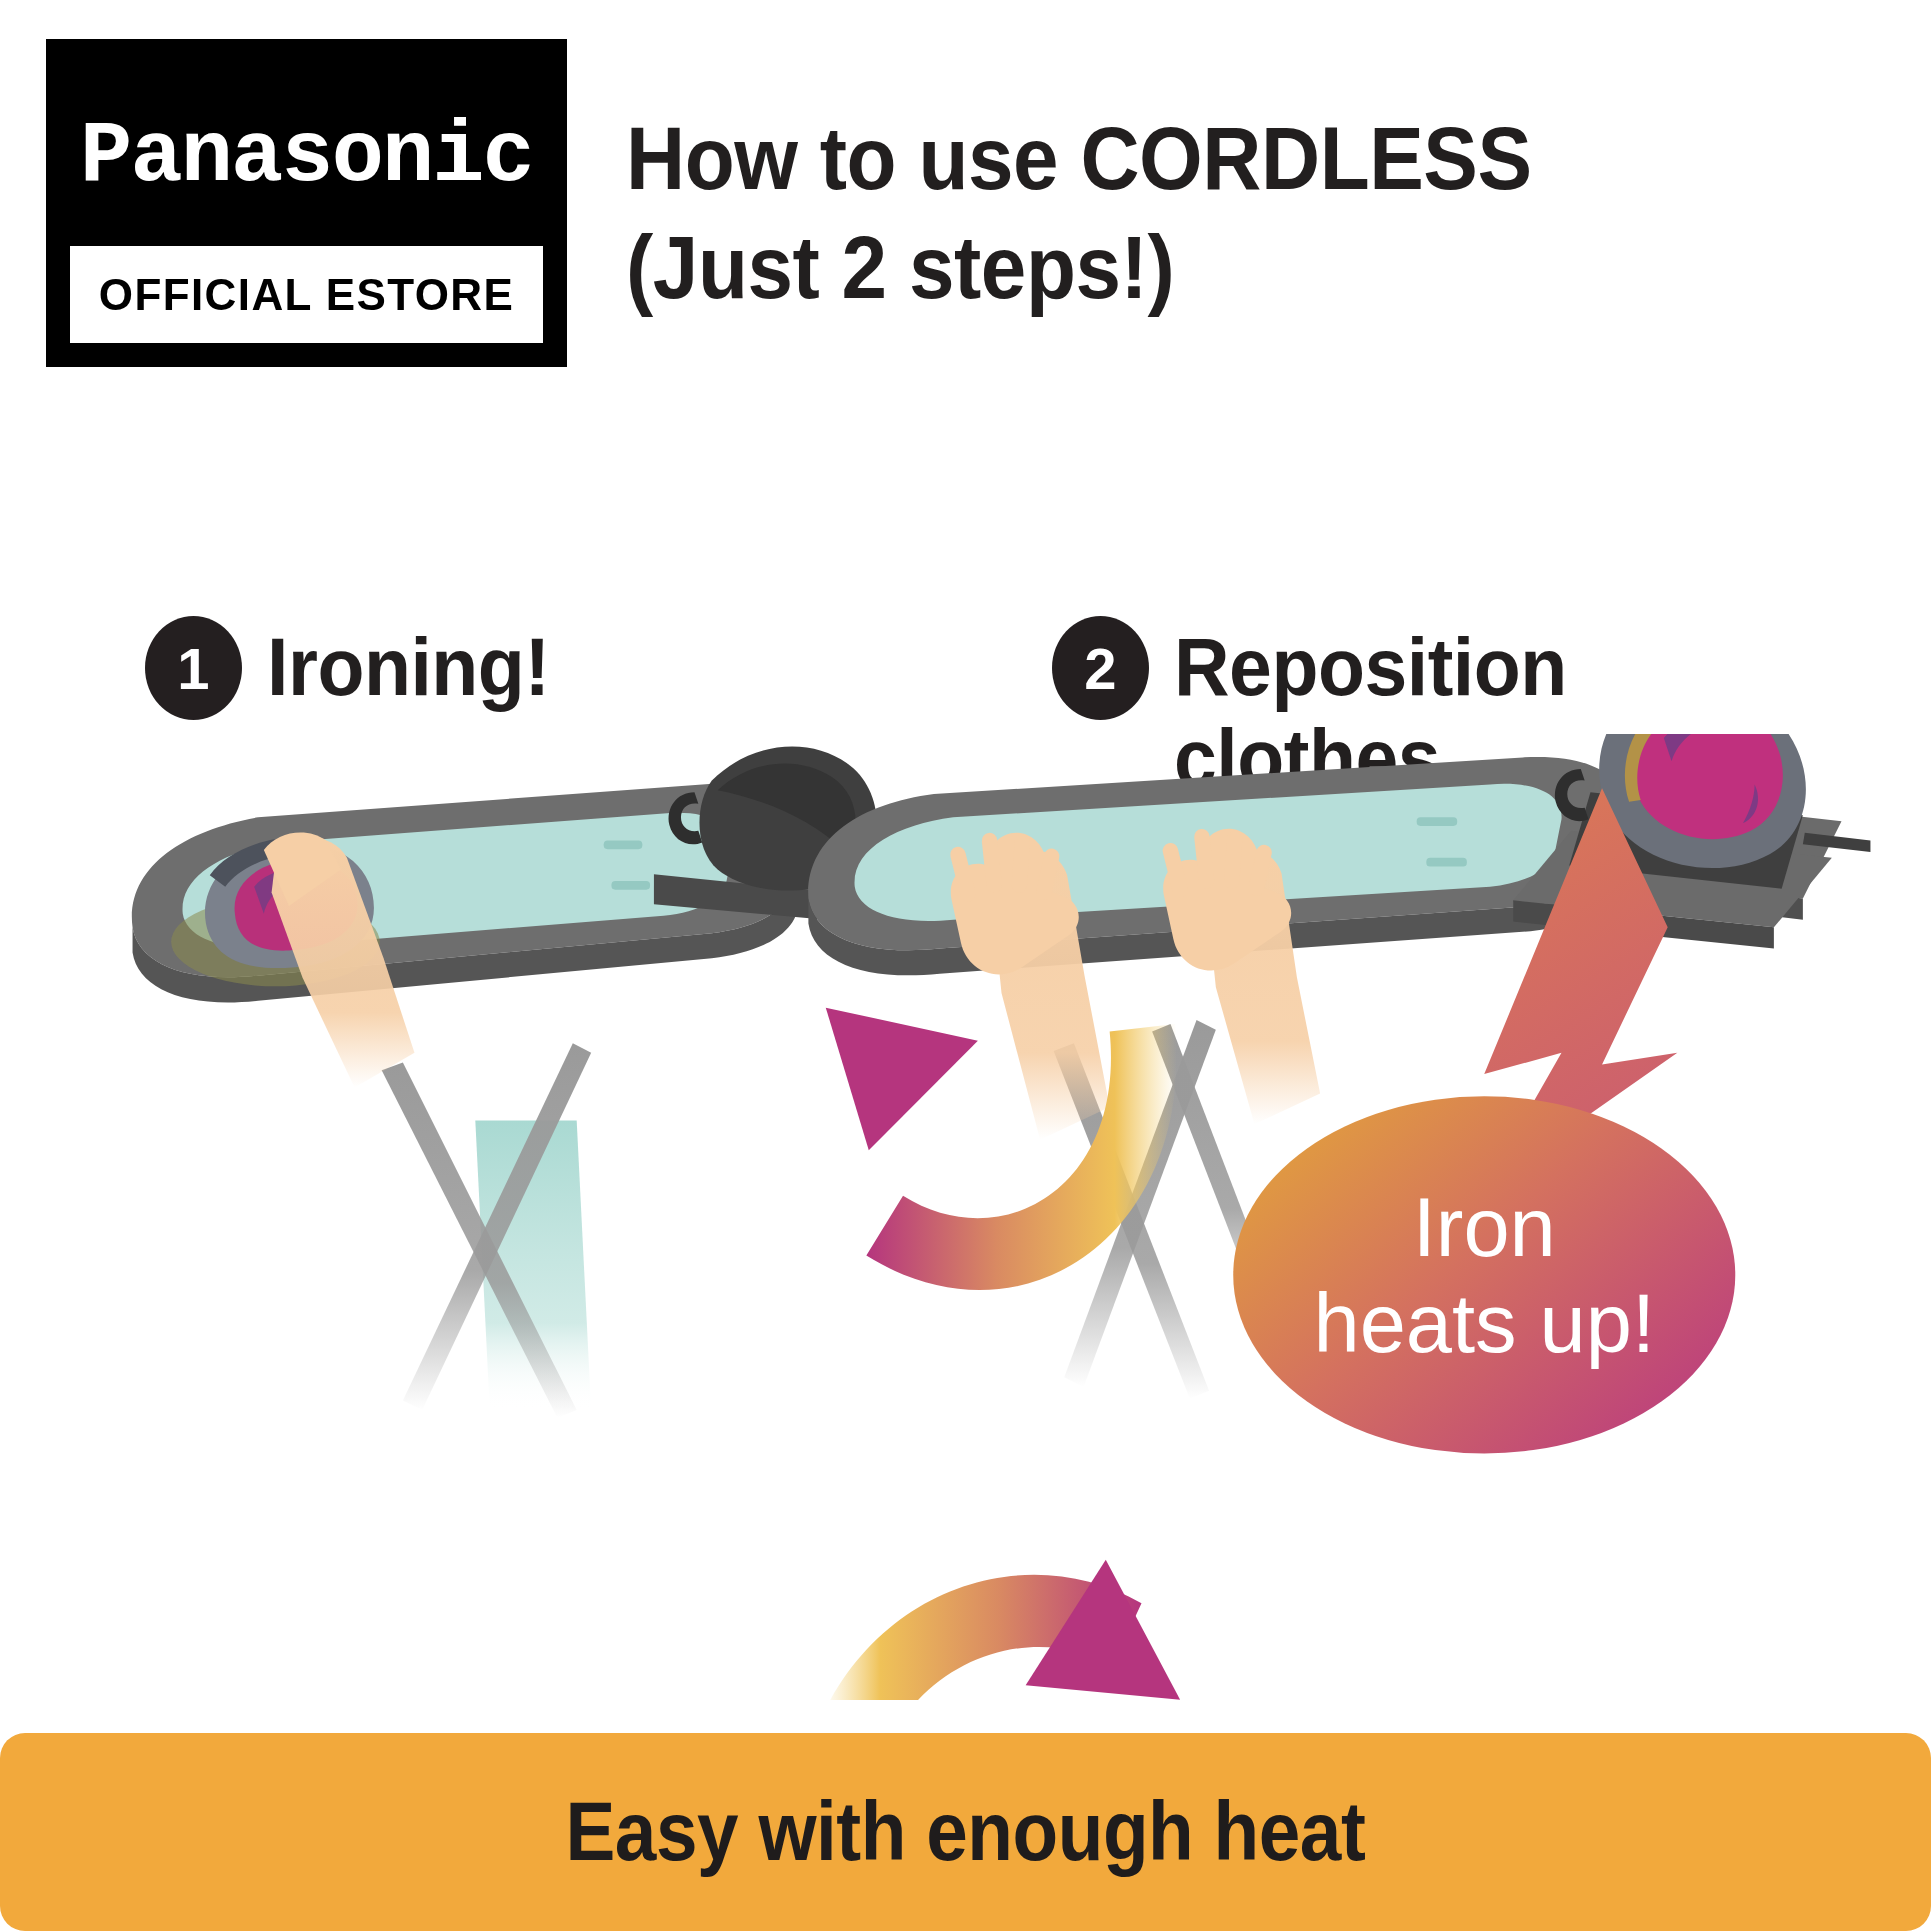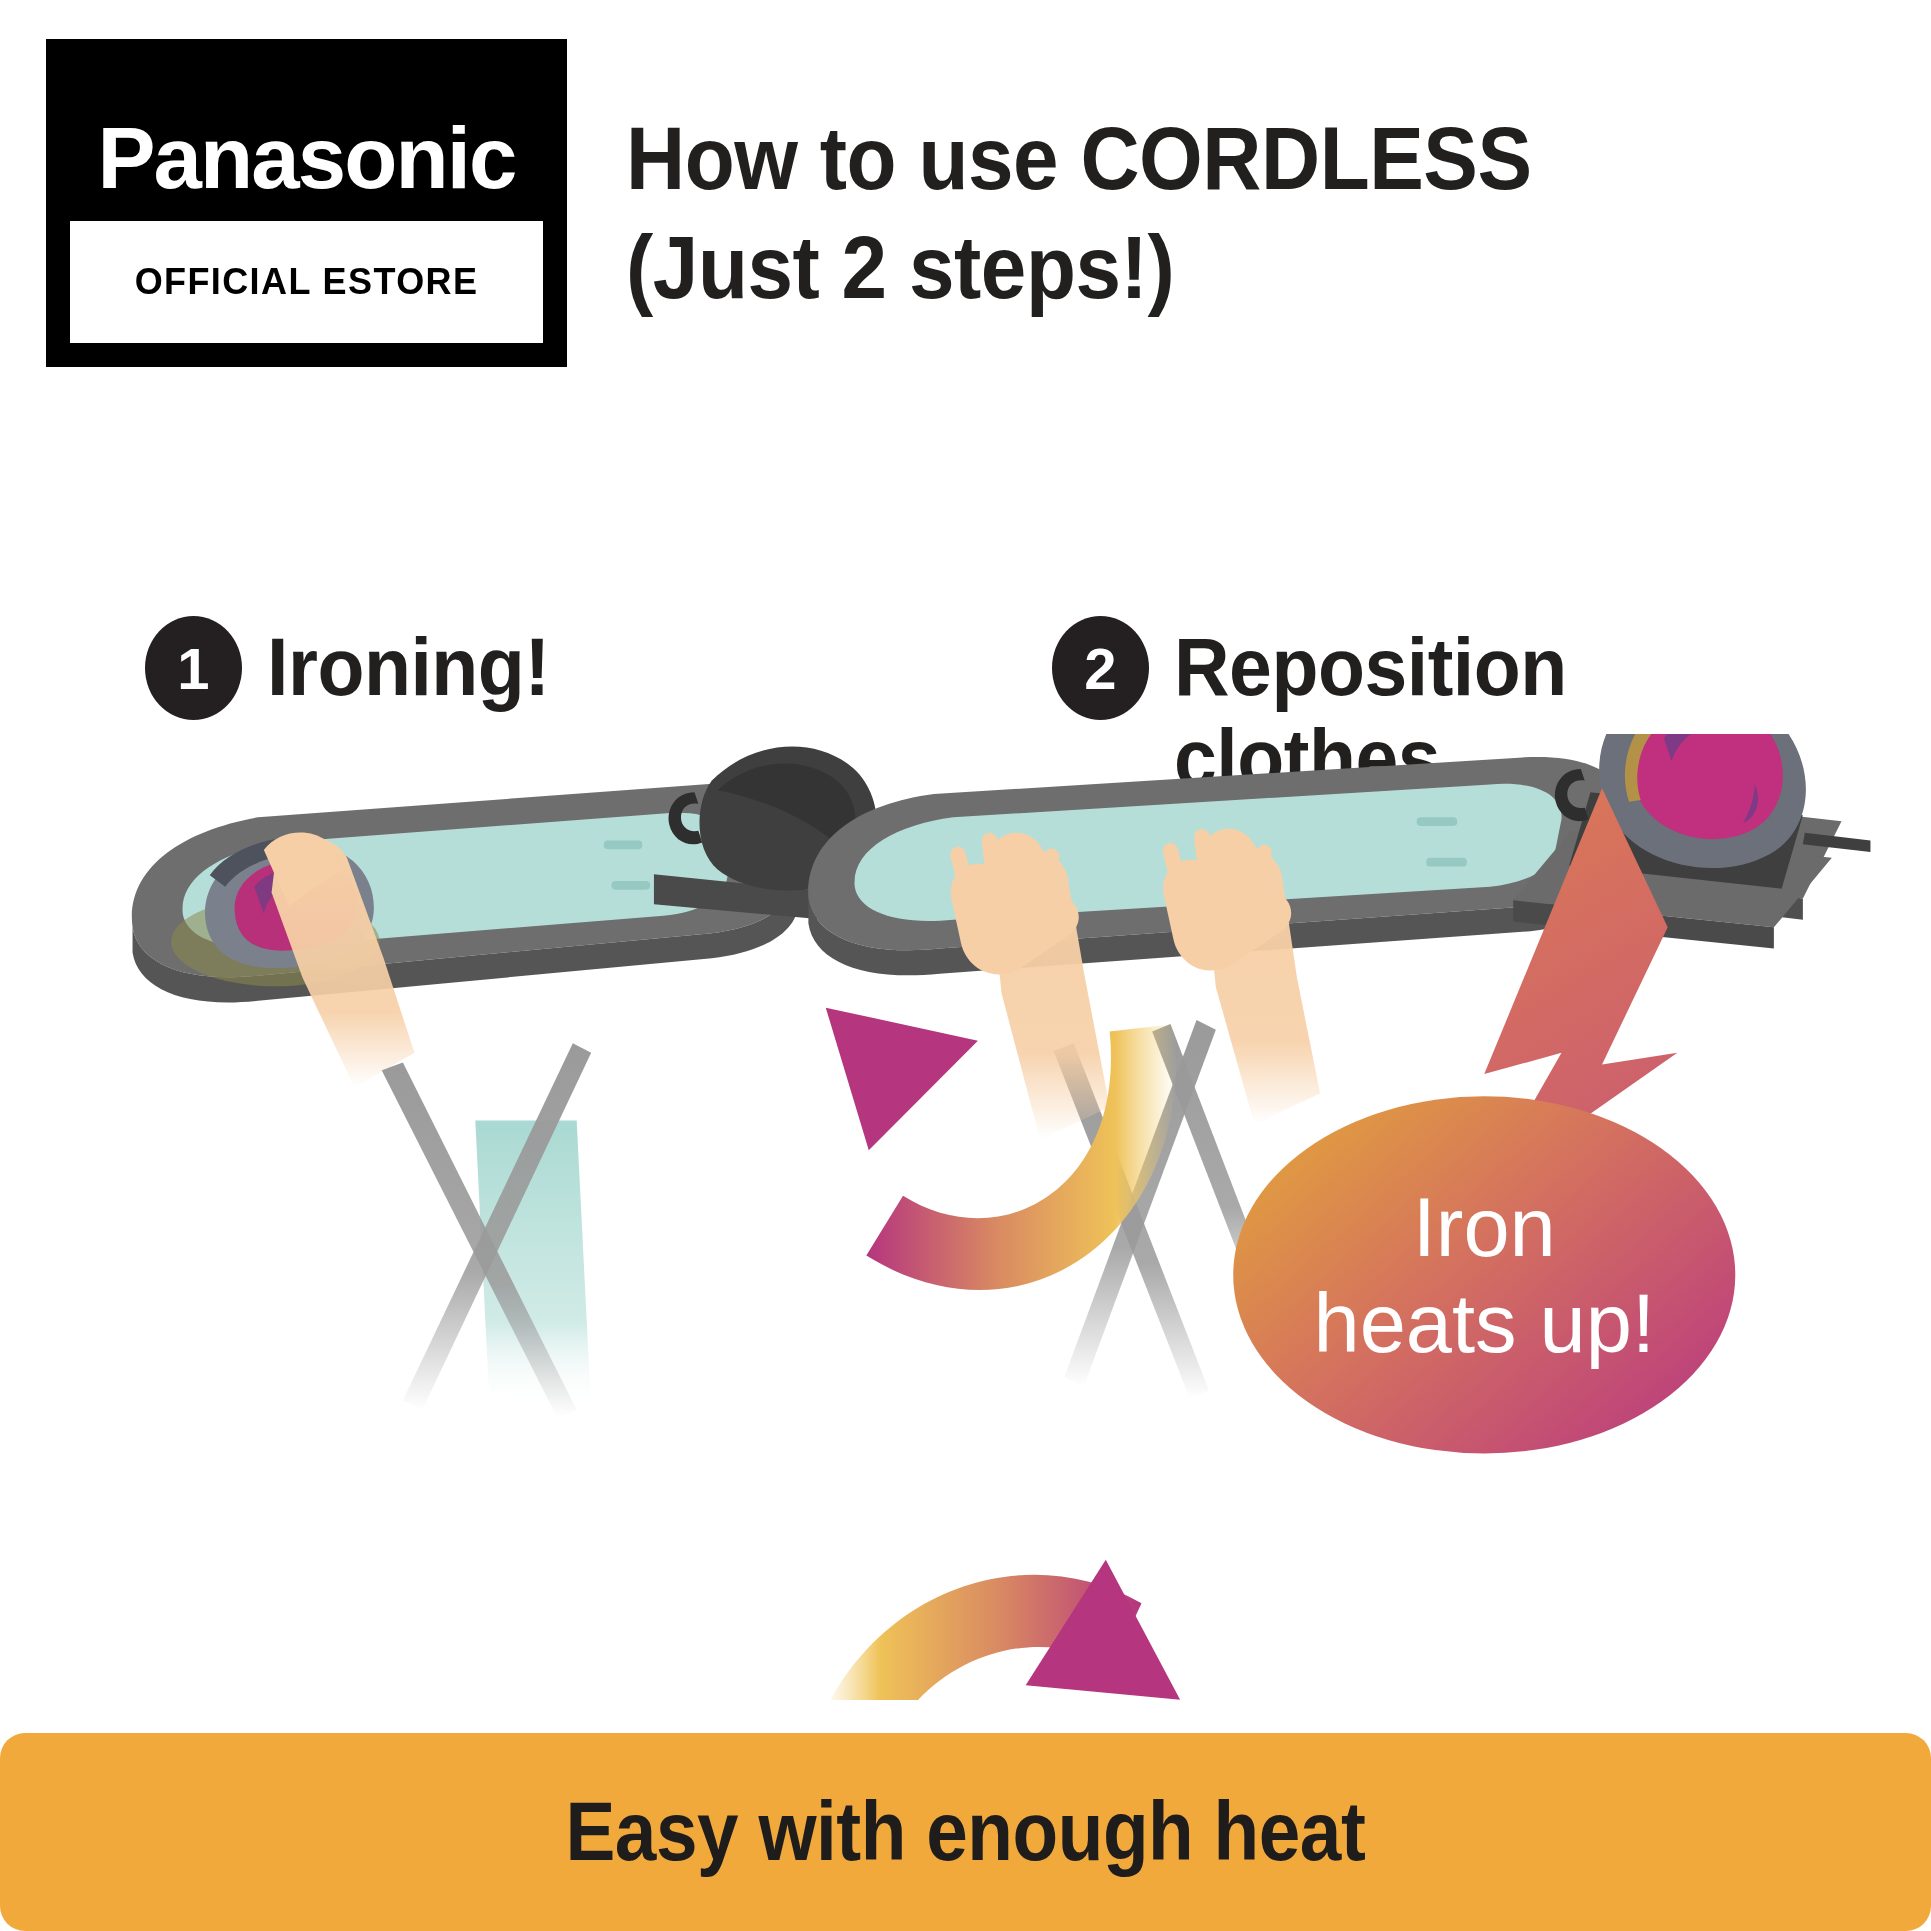--- a/index.html
+++ b/index.html
@@ -18,27 +18,27 @@
     position:absolute;left:46px;top:39px;width:521px;height:328px;
     background:#000000;box-sizing:border-box;
     display:flex;flex-direction:column;justify-content:flex-start;
   }
   .logo-word{
     color:#ffffff;font-weight:bold;
     font-size:87px;line-height:1;
     letter-spacing:-1.9px;
     text-align:center;
     margin-top:75px;
-    font-family:Liberation Sans, sans-serif;
+    font-family:Liberation Mono, monospace;
   }
   .logo-sub{
-    position:absolute;left:24px;right:24px;bottom:24px;height:122px;
+    position:absolute;left:24px;right:24px;bottom:24px;height:97px;
     background:#ffffff;color:#000000;
     display:flex;align-items:center;justify-content:center;
-    font-size:36px;font-weight:bold;letter-spacing:1.4px;
+    font-size:44px;font-weight:bold;letter-spacing:1.4px;
     font-family:"Liberation Sans", sans-serif;
   }
 
   
   .heading{
     position:absolute;left:626px;top:104px;width:1255px;
     color:#221f1f;
     font-size:89px;line-height:1.22;font-weight:bold;
     letter-spacing:-0.5px;
     transform:scaleX(0.92);transform-origin:left top;

